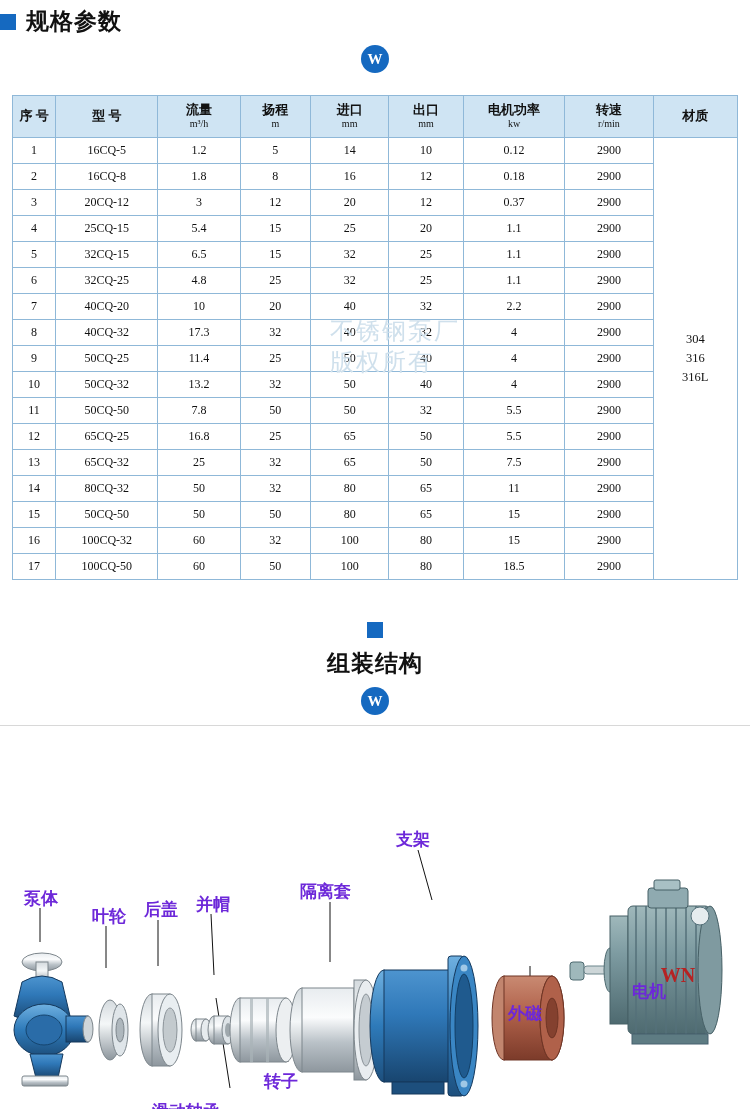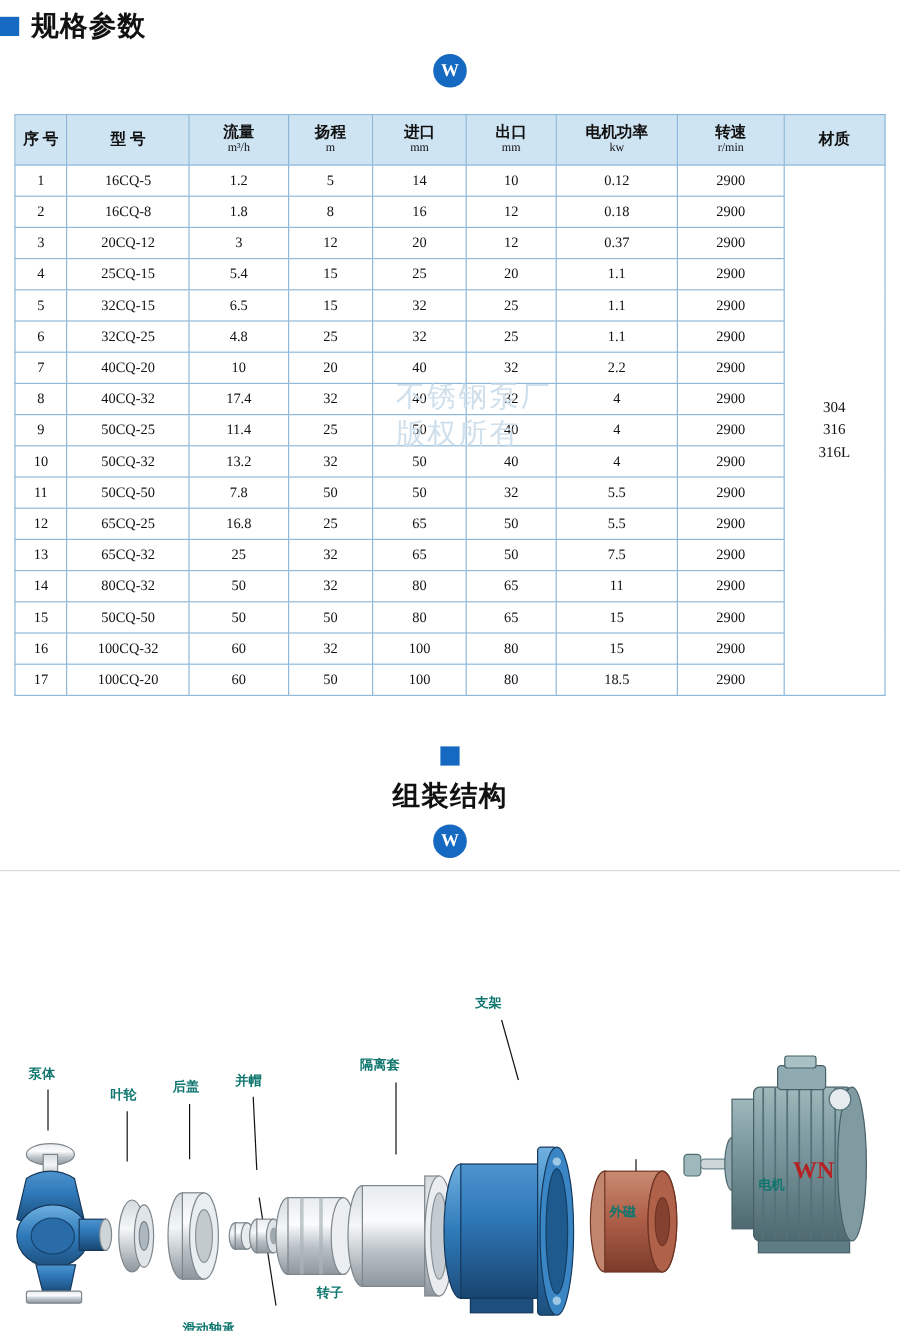--- a/index.html
+++ b/index.html
@@ -112,23 +112,23 @@
   
   .diagram {
     position: relative;
     width: 750px;
     height: 430px;
     margin-top: 4px;
   }
   .diagram svg { display: block; }
   .dlabel {
     position: absolute;
-    font-size: 11px;
+    font-size: 17px;
     font-weight: bold;
-    color: #0f766e;
+    color: #6d28d9;
     font-family: "Liberation Sans", sans-serif;
     white-space: nowrap;
     text-align: center;
   }
   .hr-line {
     border: 0;
     border-top: 1px solid #d8d8d8;
     margin: 10px 0 0 0;
   }
 </style>
@@ -252,21 +252,21 @@
             <td class="col-q">10</td>
             <td class="col-h">20</td>
             <td class="col-in">40</td>
             <td class="col-out">32</td>
             <td class="col-pw">2.2</td>
             <td class="col-rpm">2900</td>
           </tr>
           <tr>
             <td class="col-no">8</td>
             <td class="col-model">40CQ-32</td>
-            <td class="col-q">17.4</td>
+            <td class="col-q">17.3</td>
             <td class="col-h">32</td>
             <td class="col-in">40</td>
             <td class="col-out">32</td>
             <td class="col-pw">4</td>
             <td class="col-rpm">2900</td>
           </tr>
           <tr>
             <td class="col-no">9</td>
             <td class="col-model">50CQ-25</td>
             <td class="col-q">11.4</td>
@@ -341,21 +341,21 @@
             <td class="col-model">100CQ-32</td>
             <td class="col-q">60</td>
             <td class="col-h">32</td>
             <td class="col-in">100</td>
             <td class="col-out">80</td>
             <td class="col-pw">15</td>
             <td class="col-rpm">2900</td>
           </tr>
           <tr>
             <td class="col-no">17</td>
-            <td class="col-model">100CQ-20</td>
+            <td class="col-model">100CQ-50</td>
             <td class="col-q">60</td>
             <td class="col-h">50</td>
             <td class="col-in">100</td>
             <td class="col-out">80</td>
             <td class="col-pw">18.5</td>
             <td class="col-rpm">2900</td>
           </tr>
         </tbody>
     </table>
   </div>

